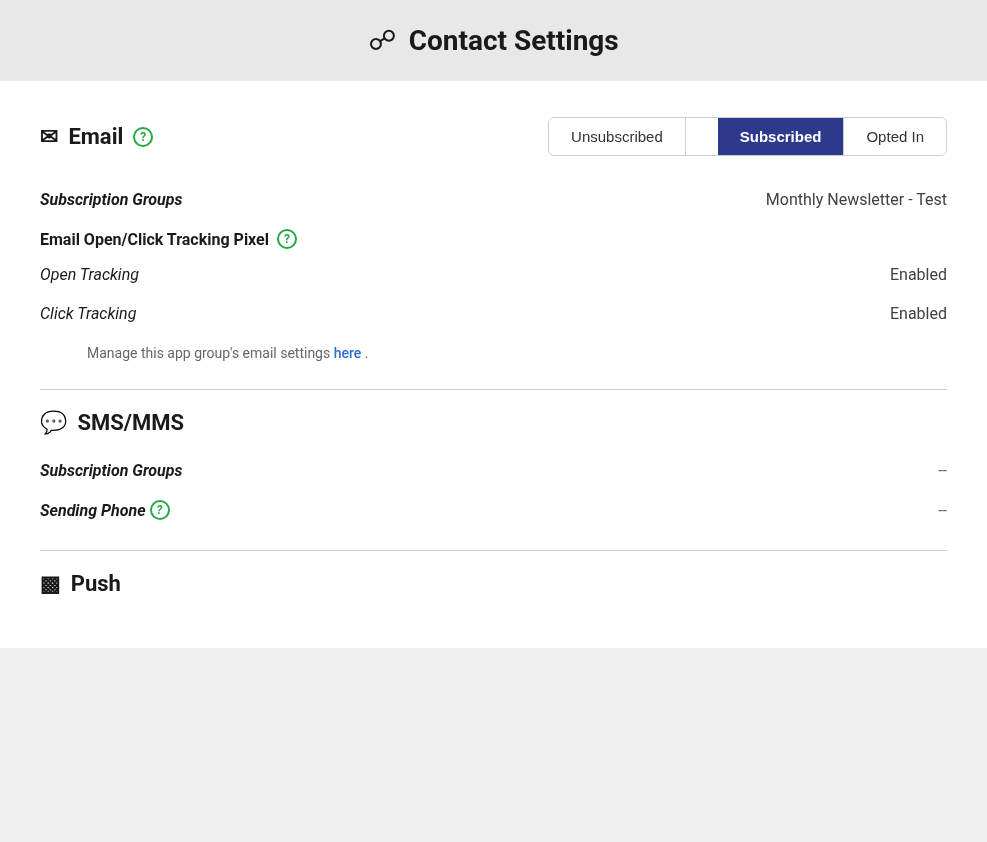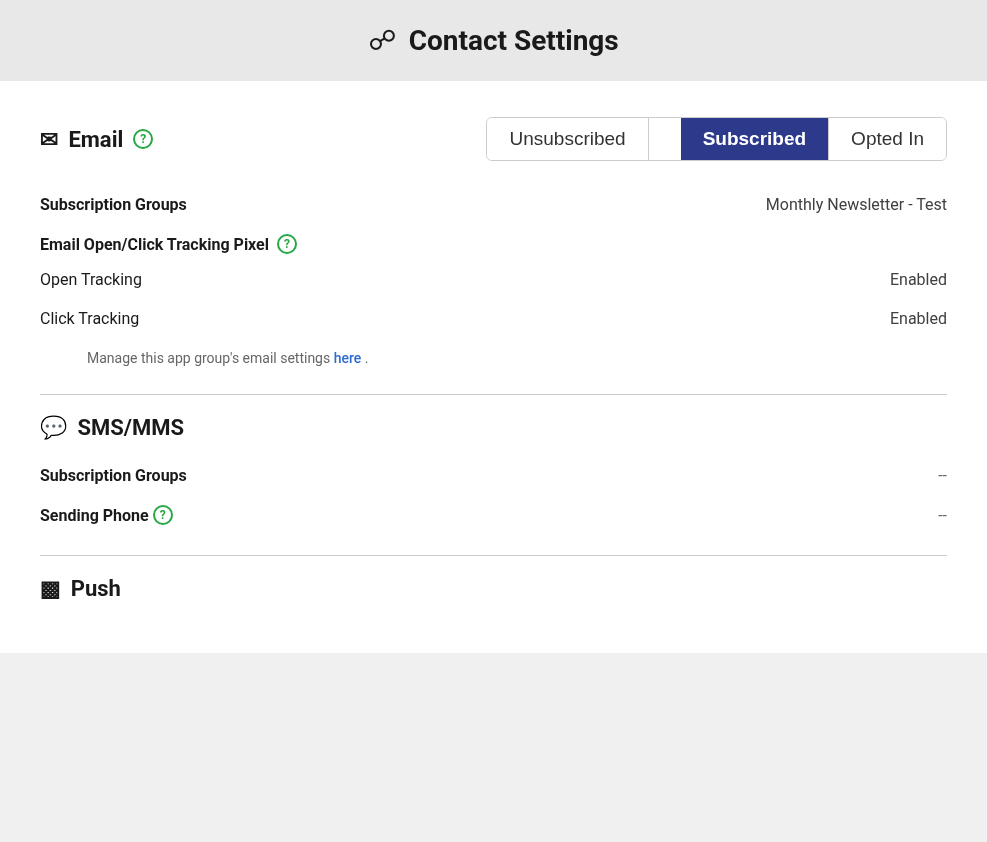--- a/index.html
+++ b/index.html
@@ -80,21 +80,21 @@
 
     .toggle-group {
       display: flex;
       border: 1px solid #cccccc;
       border-radius: 6px;
       overflow: hidden;
     }
 
     .toggle-btn {
       padding: 10px 22px;
-      font-size: 19px;
+      font-size: 15px;
       cursor: pointer;
       border: none;
       background: #ffffff;
       color: #333333;
       font-weight: 400;
     }
 
     .toggle-btn.active {
       background: #2d3a8c;
       color: #ffffff;
@@ -109,20 +109,21 @@
     .row {
       display: flex;
       align-items: center;
       justify-content: space-between;
       padding: 10px 0;
     }
 
     .row-label {
       font-size: 16px;
       color: #1a1a1a;
+      font-style: italic;
     }
 
     .row-label.bold {
       font-weight: 700;
     }
 
     .row-value {
       font-size: 16px;
       color: #404040;
     }

